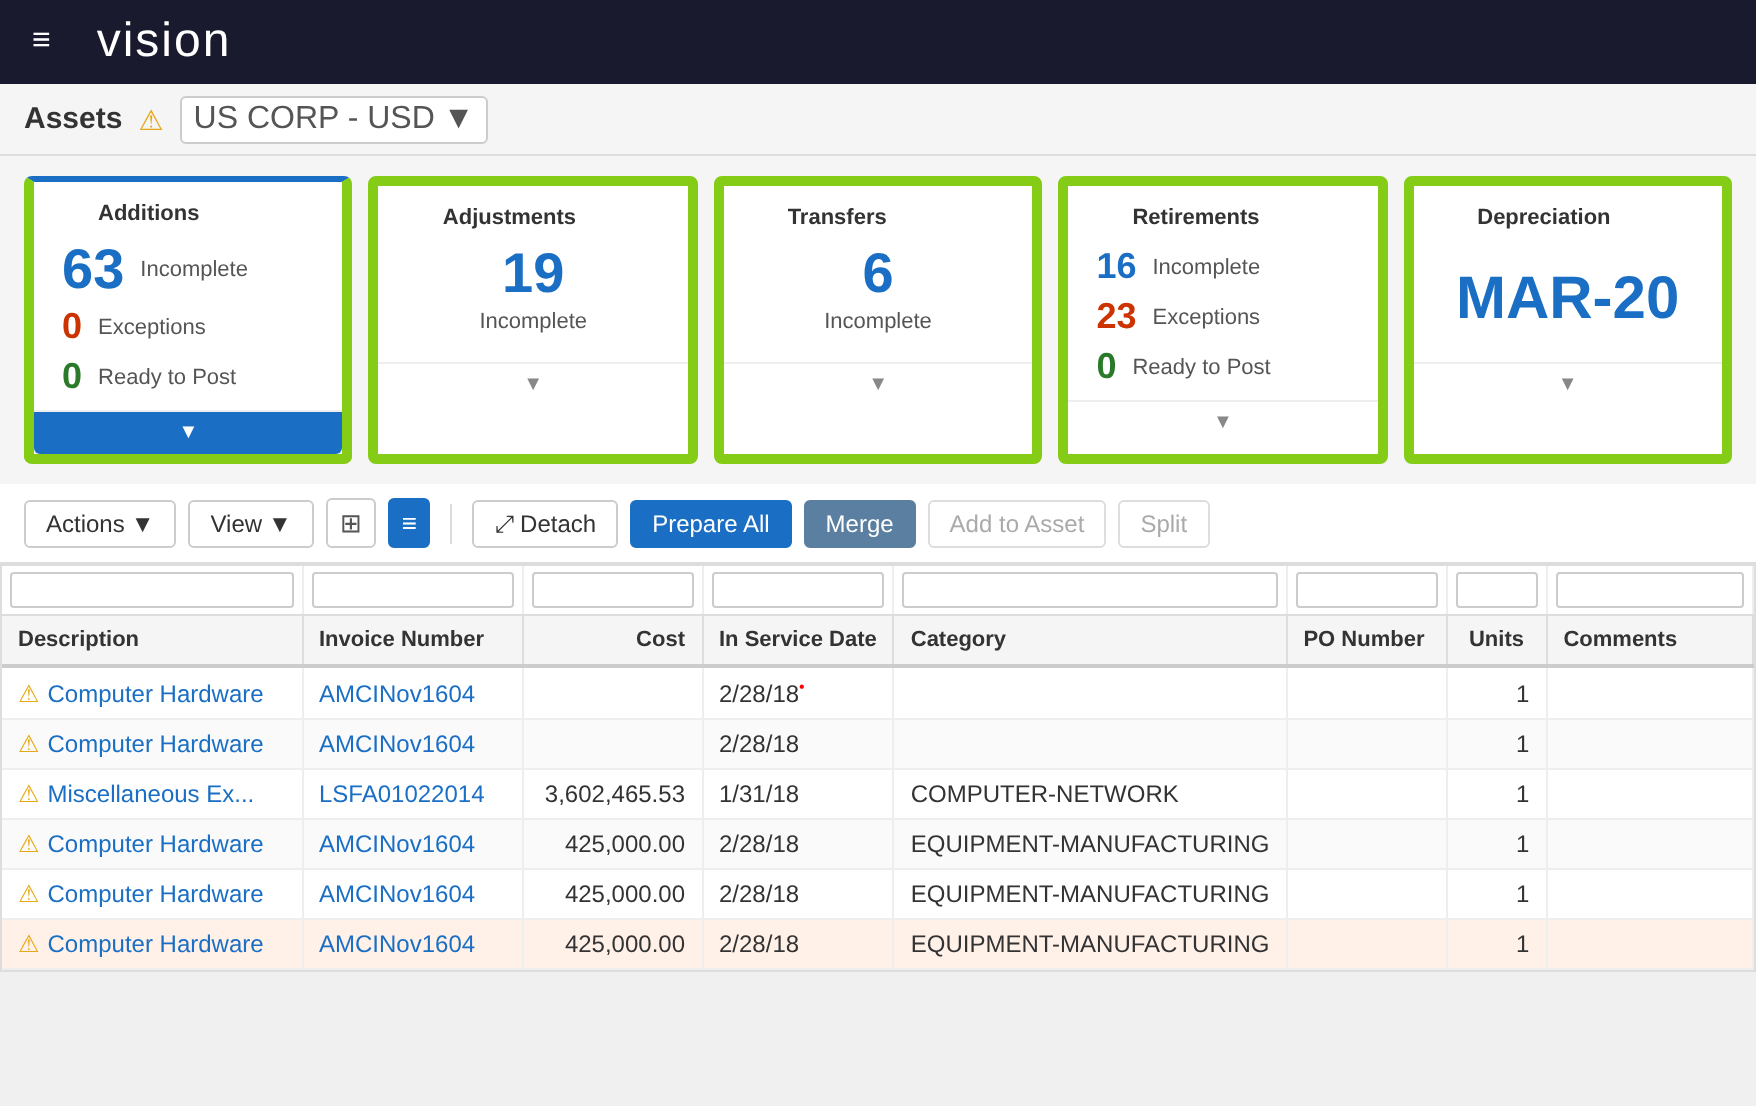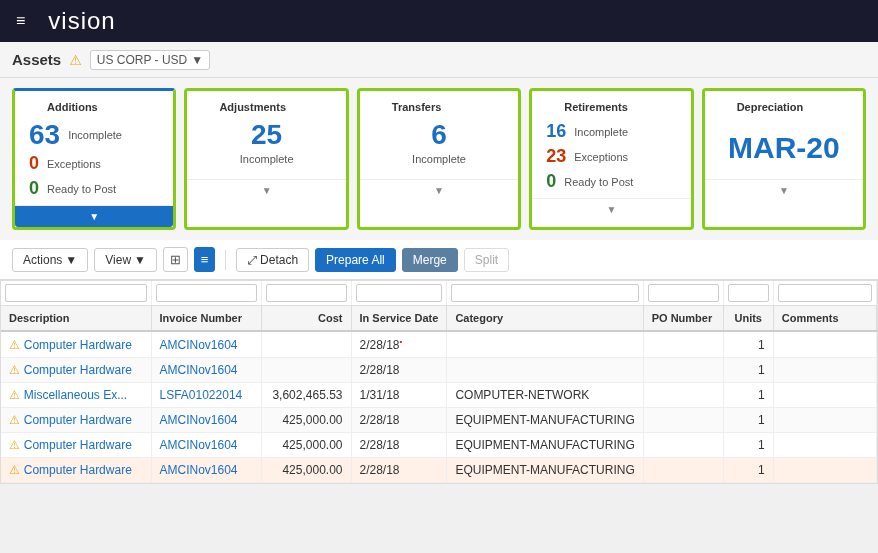--- a/index.html
+++ b/index.html
@@ -27,39 +27,39 @@
       align-items: center;
       gap: 8px;
       height: 36px;
     }
     .page-title { font-size: 15px; font-weight: bold; color: #333; }
     .warning-icon { color: #e6a817; font-size: 14px; }
     .org-selector {
       display: flex;
       align-items: center;
       gap: 4px;
-      font-size: 12px;
+      font-size: 16px;
       color: #555;
       border: 1px solid #ccc;
       padding: 2px 6px;
       background: white;
       border-radius: 3px;
       cursor: pointer;
     }
 
     
     .summary-row {
       display: flex;
       gap: 8px;
       padding: 10px 12px;
       background: #f5f5f5;
     }
     .card {
       background: white;
-      border: 3px solid #84cc16;
+      border: 5px solid #84cc16;
       border-radius: 4px;
       padding: 10px 14px;
       flex: 1;
       min-width: 0;
       position: relative;
     }
     .card.active { border-top: 3px solid #1a6fc4; }
     .card-title { font-size: 11px; font-weight: bold; color: #333; margin-bottom: 8px; margin-left: 18px; }
     .card-row { display: flex; align-items: center; gap: 8px; margin-bottom: 4px; }
     .card-number-large { font-size: 28px; font-weight: bold; color: #1a6fc4; line-height: 1; }
@@ -197,21 +197,21 @@
       <span class="card-label">Ready to Post</span>
     </div>
     <div style="height:22px; margin-top:6px; border-top: 1px solid #eee; background: #1a6fc4; display:flex; align-items:center; justify-content:center; margin-left:-14px; margin-right:-14px; margin-bottom:-10px; border-radius: 0 0 3px 3px;">
       <span style="color:white; font-size:10px;">▼</span>
     </div>
   </div>
 
   <div class="card">
     <div class="card-title">Adjustments</div>
     <div class="card-center">
-      <div class="card-number-large">25</div>
+      <div class="card-number-large">19</div>
       <div class="card-label-center">Incomplete</div>
     </div>
     <div style="height:22px; margin-top:14px; border-top: 1px solid #eee; display:flex; align-items:center; justify-content:center; margin-left:-14px; margin-right:-14px; margin-bottom:-10px;">
       <span style="color:#888; font-size:10px;">▼</span>
     </div>
   </div>
 
   <div class="card">
     <div class="card-title">Transfers</div>
     <div class="card-center">
@@ -270,20 +270,23 @@
   <div class="toolbar-separator"></div>
   <button class="toolbar-btn">
     <span>⤢</span>
     <span>Detach</span>
   </button>
   <button class="toolbar-btn primary">
     <span>Prepare All</span>
   </button>
   <button class="toolbar-btn secondary">
     <span>Merge</span>
+  </button>
+  <button class="toolbar-btn disabled">
+    <span>Add to Asset</span>
   </button>
   <button class="toolbar-btn disabled">
     <span>Split</span>
   </button>
 </div>
 
 <div class="table-container">
   <table>
     <thead>
       <tr class="filter-row">

